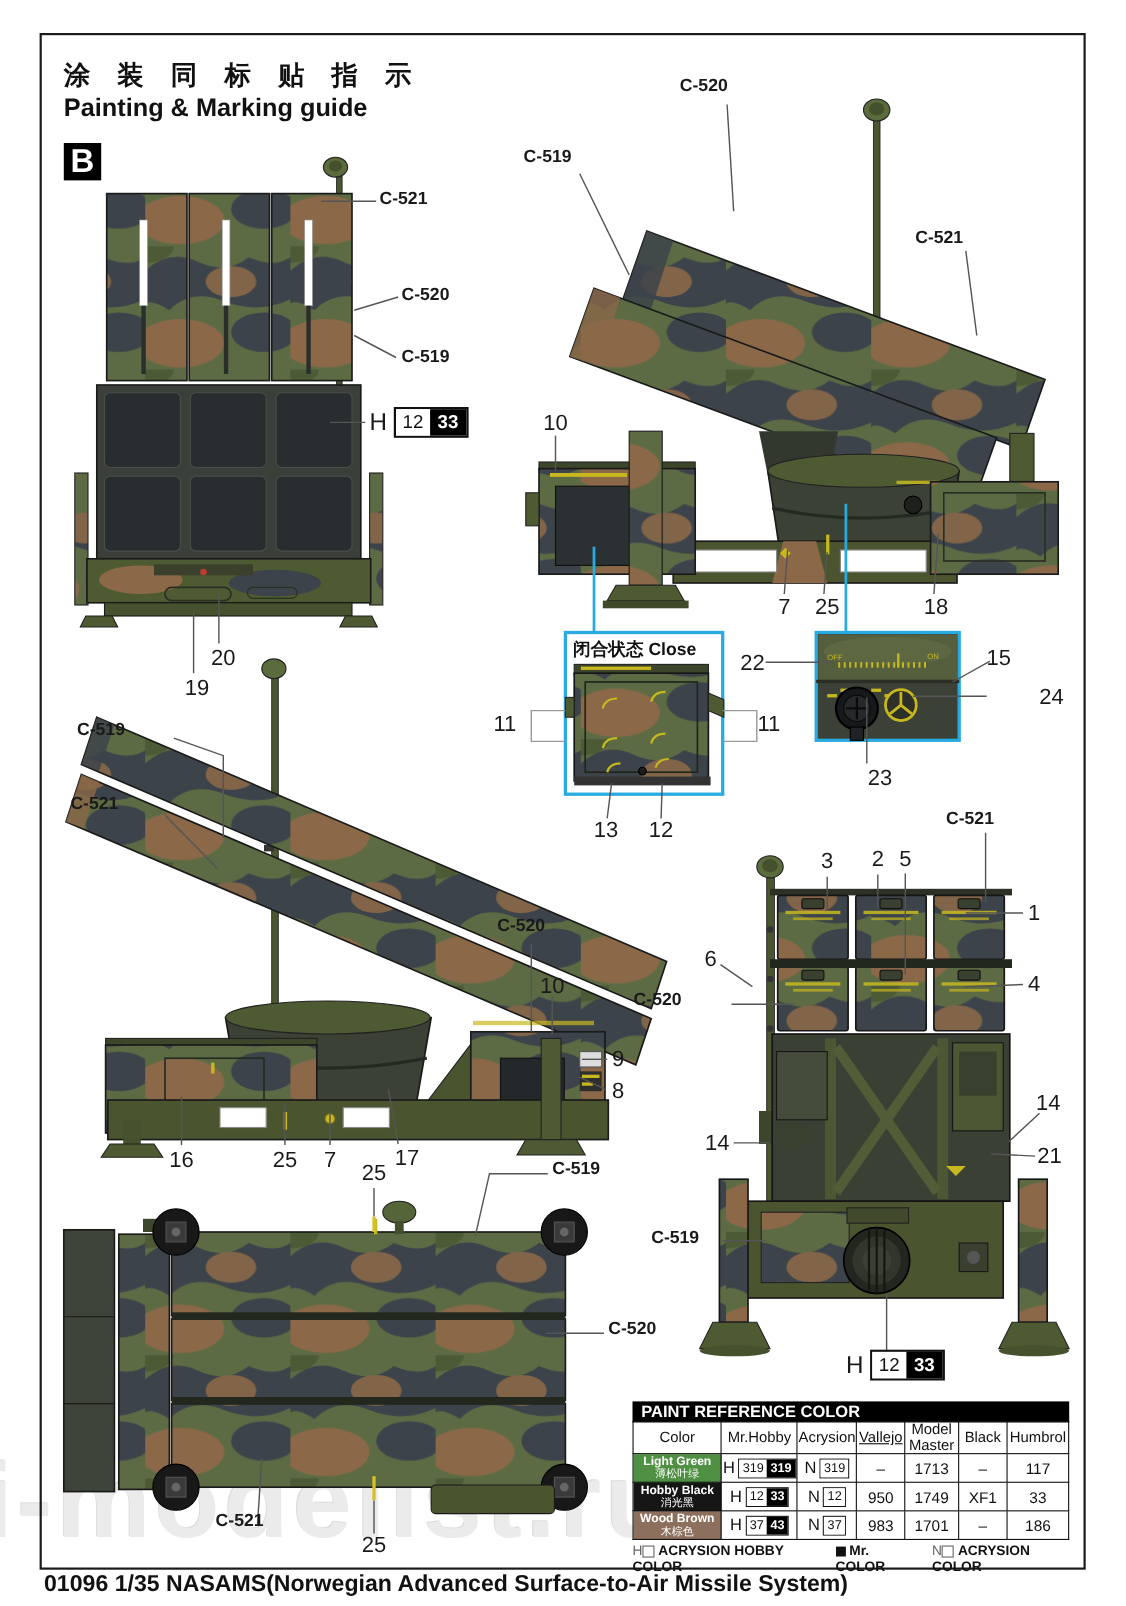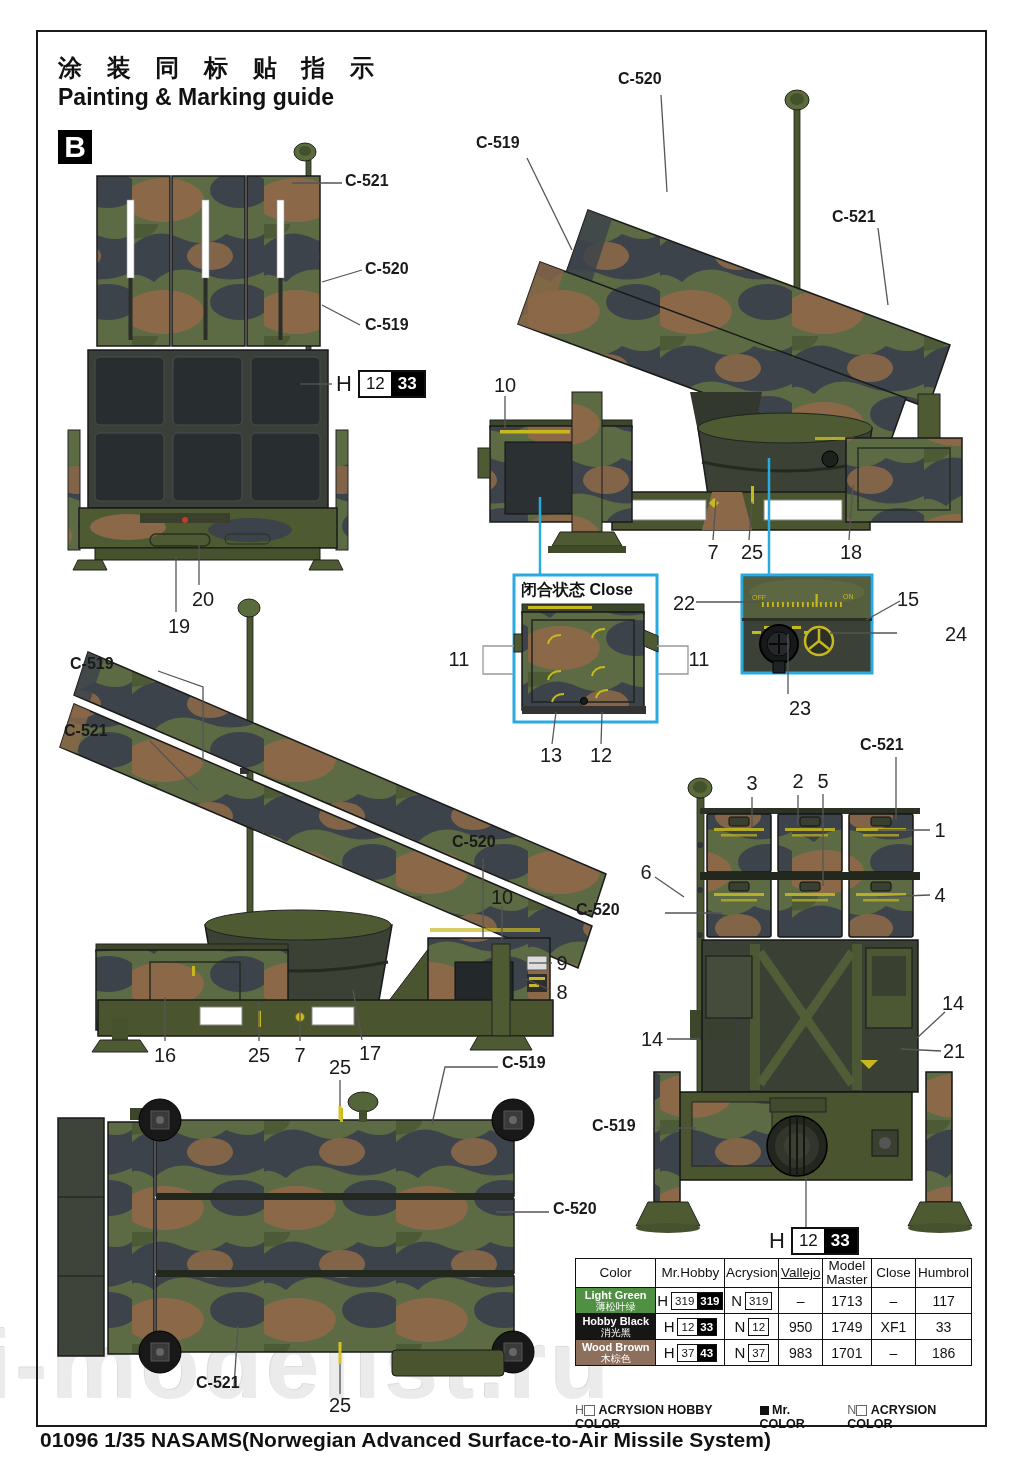--- a/index.html
+++ b/index.html
@@ -18,21 +18,21 @@
   .co.num{font-size:20px;transform:translateX(-50%);}
   .co.part{font-size:16px;font-weight:bold;}
   .inset-title{font-size:16px;font-weight:bold;}
   .hchip{display:flex;align-items:center;gap:6px;font-size:22px;}
   .hchip .pair{display:flex;border:2px solid #111;height:24px;}
   .hchip .w{background:#fff;color:#111;padding:0 6px;font-size:17px;display:flex;align-items:center;}
   .hchip .b{background:#000;color:#fff;padding:0 7px;font-size:17px;font-weight:bold;display:flex;align-items:center;}
   
   #ptitle{position:absolute;left:575px;top:1274px;width:397px;height:19px;background:#000;color:#fff;
           font-size:15px;font-weight:bold;padding-left:8px;box-sizing:border-box;line-height:19px;z-index:3;}
-  #ptable{position:absolute;left:575px;top:1258px;width:397px;border-collapse:collapse;z-index:3;
+  #ptable{position:absolute;left:575px;top:1292px;width:397px;border-collapse:collapse;z-index:3;
           font-size:14px;text-align:center;}
   #ptable td,#ptable th{border:1.5px solid #111;padding:0;height:25px;line-height:1.05;}
   #ptable th{font-weight:normal;font-size:13.5px;}
   #ptable .swatch{font-size:11px;font-weight:bold;line-height:1.1;}
   #ptable .swatch .cn{font-size:10px;font-weight:normal;}
   .minichip{display:flex;align-items:center;justify-content:center;gap:3px;font-size:15px;}
   .minichip .pair{display:flex;border:1.2px solid #111;height:16px;}
   .minichip .w{background:#fff;padding:0 3px;font-size:11.5px;display:flex;align-items:center;}
   .minichip .b{background:#000;color:#fff;padding:0 3px;font-size:11.5px;font-weight:bold;display:flex;align-items:center;}
   #legend{position:absolute;left:575px;top:1403px;width:397px;display:flex;justify-content:flex-end;gap:16px;
@@ -469,29 +469,30 @@
   <div class="co num" style="left:954px;top:1040px;">21</div>
   <div class="co part" style="left:592px;top:1117px;">C-519</div>
   <div class="co hchip" style="left:769px;top:1227px;">
     <span>H</span>
     <span class="pair">
         <span class="w">12</span>
         <span class="b">33</span>
       </span>
   </div>
 
+  <div id="ptitle">PAINT  REFERENCE COLOR</div>
   <table id="ptable">
     <tbody>
         <tr>
       <th style="width:82px;">Color</th>
       <th style="width:68px;">Mr.Hobby</th>
       <th style="width:53px;">Acrysion</th>
       <th style="width:43px;text-decoration:underline;">Vallejo</th>
       <th style="width:48px;">Model Master</th>
-      <th style="width:44px;">Close</th>
+      <th style="width:44px;">Black</th>
       <th style="width:55px;">Humbrol</th>
     </tr>
     <tr>
       <td class="swatch" style="color: rgb(255, 255, 255); background-color: rgb(79, 144, 67);">
         <div>Light Green</div>
         <div class="cn">薄松叶绿</div>
       </td>
       <td>
             <span class="minichip">
               <span>H</span>

